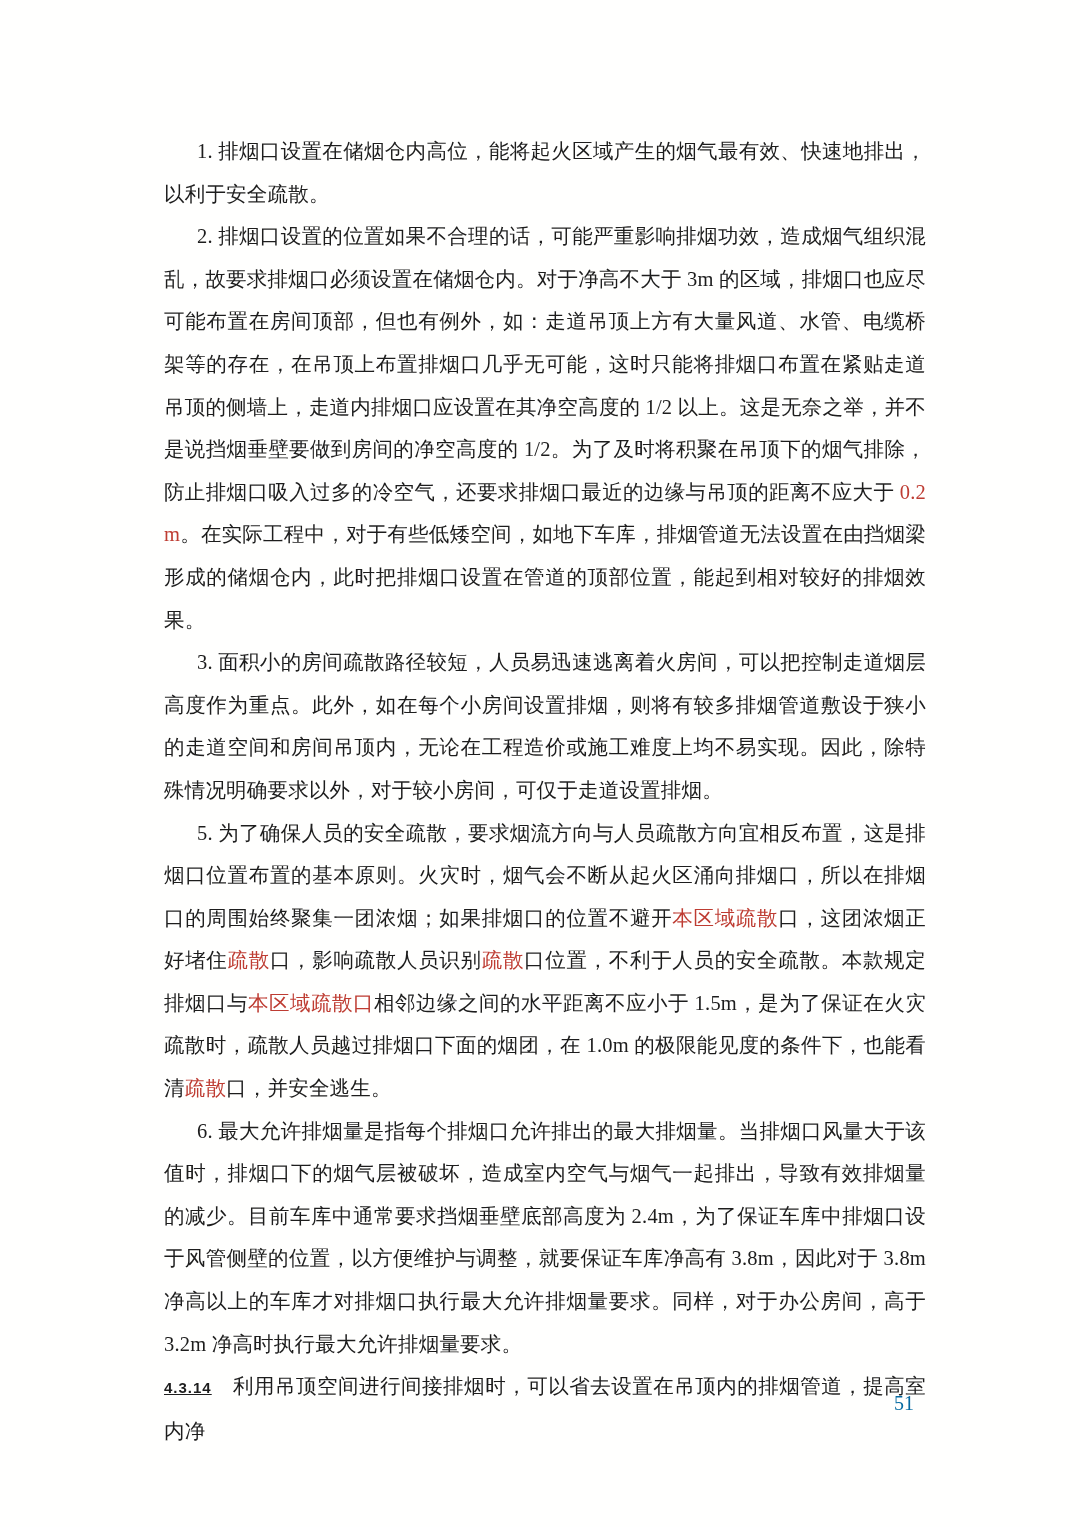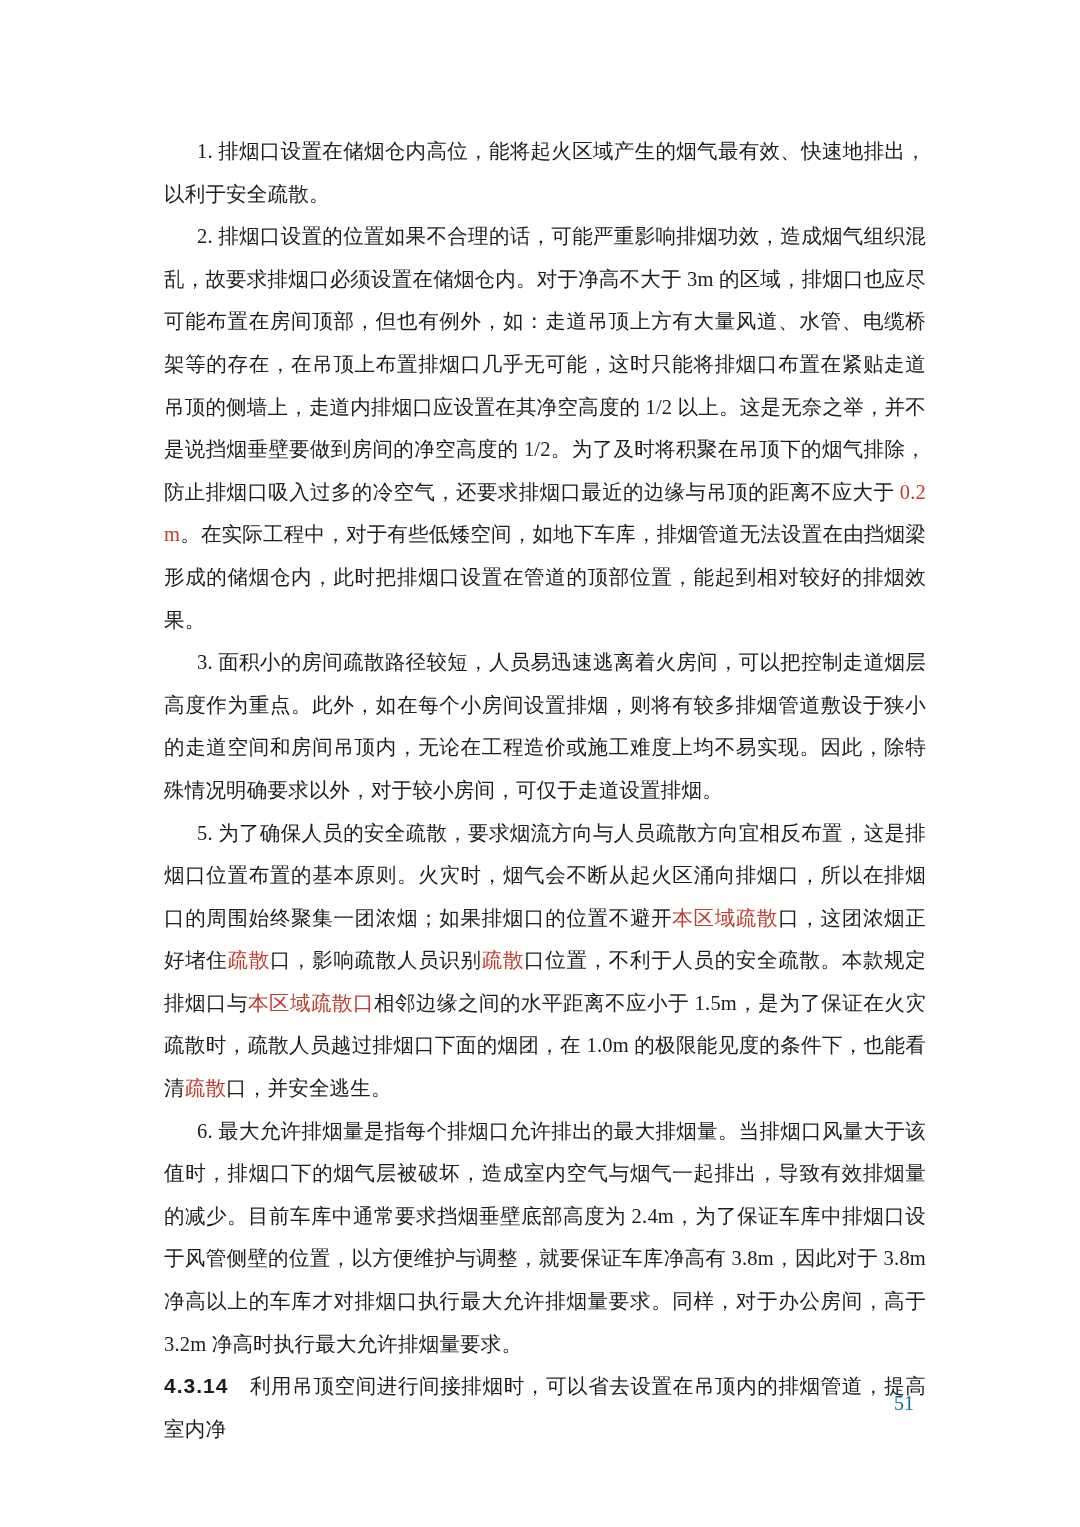--- a/index.html
+++ b/index.html
@@ -28,22 +28,23 @@
     text-align: justify;
     text-justify: inter-ideograph;
     letter-spacing: 0.2px;
     word-break: break-all;
   }
   p.para.indent { text-indent: 33px; }
   .red { color: var(--accent-red, #be3c32); }
   .bold {
     font-weight: bold;
     font-family: "Liberation Sans", "DejaVu Sans", sans-serif;
-    font-size: 21px;
+    font-size: 15px;
     letter-spacing: 1px;
+    text-decoration: underline;
   }
   .page-number {
     position: absolute;
     top: 1392px;
     right: 166px;
     font-size: 20px;
     color: #0369a1;
   }
 </style>
 </head>

